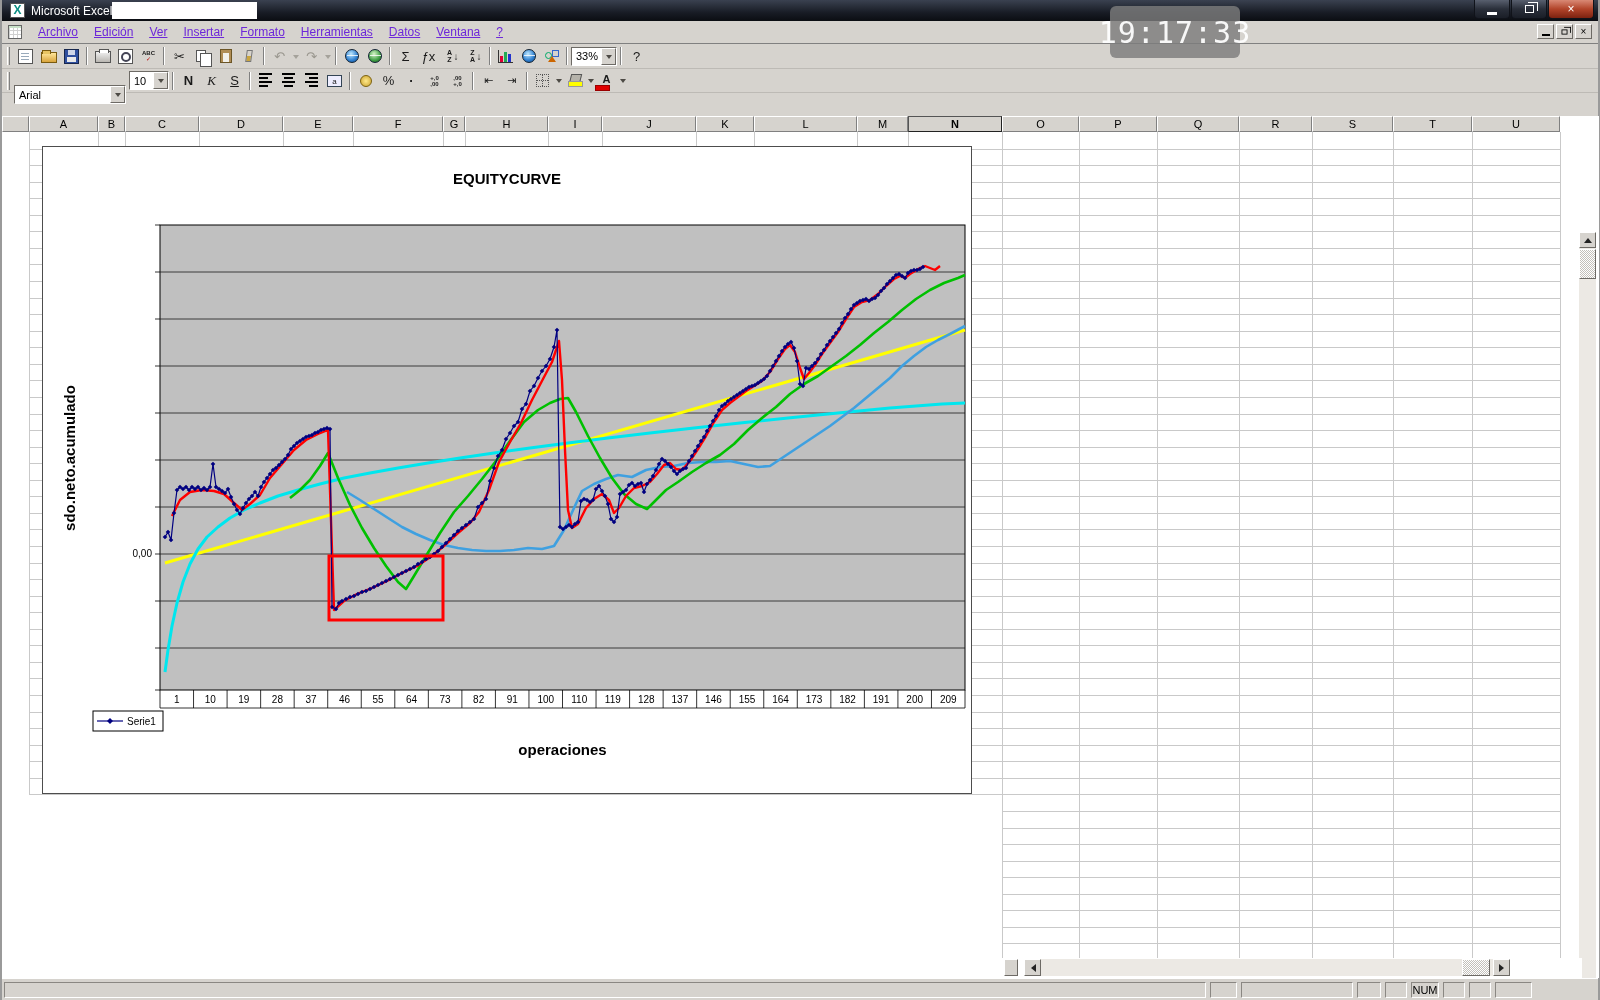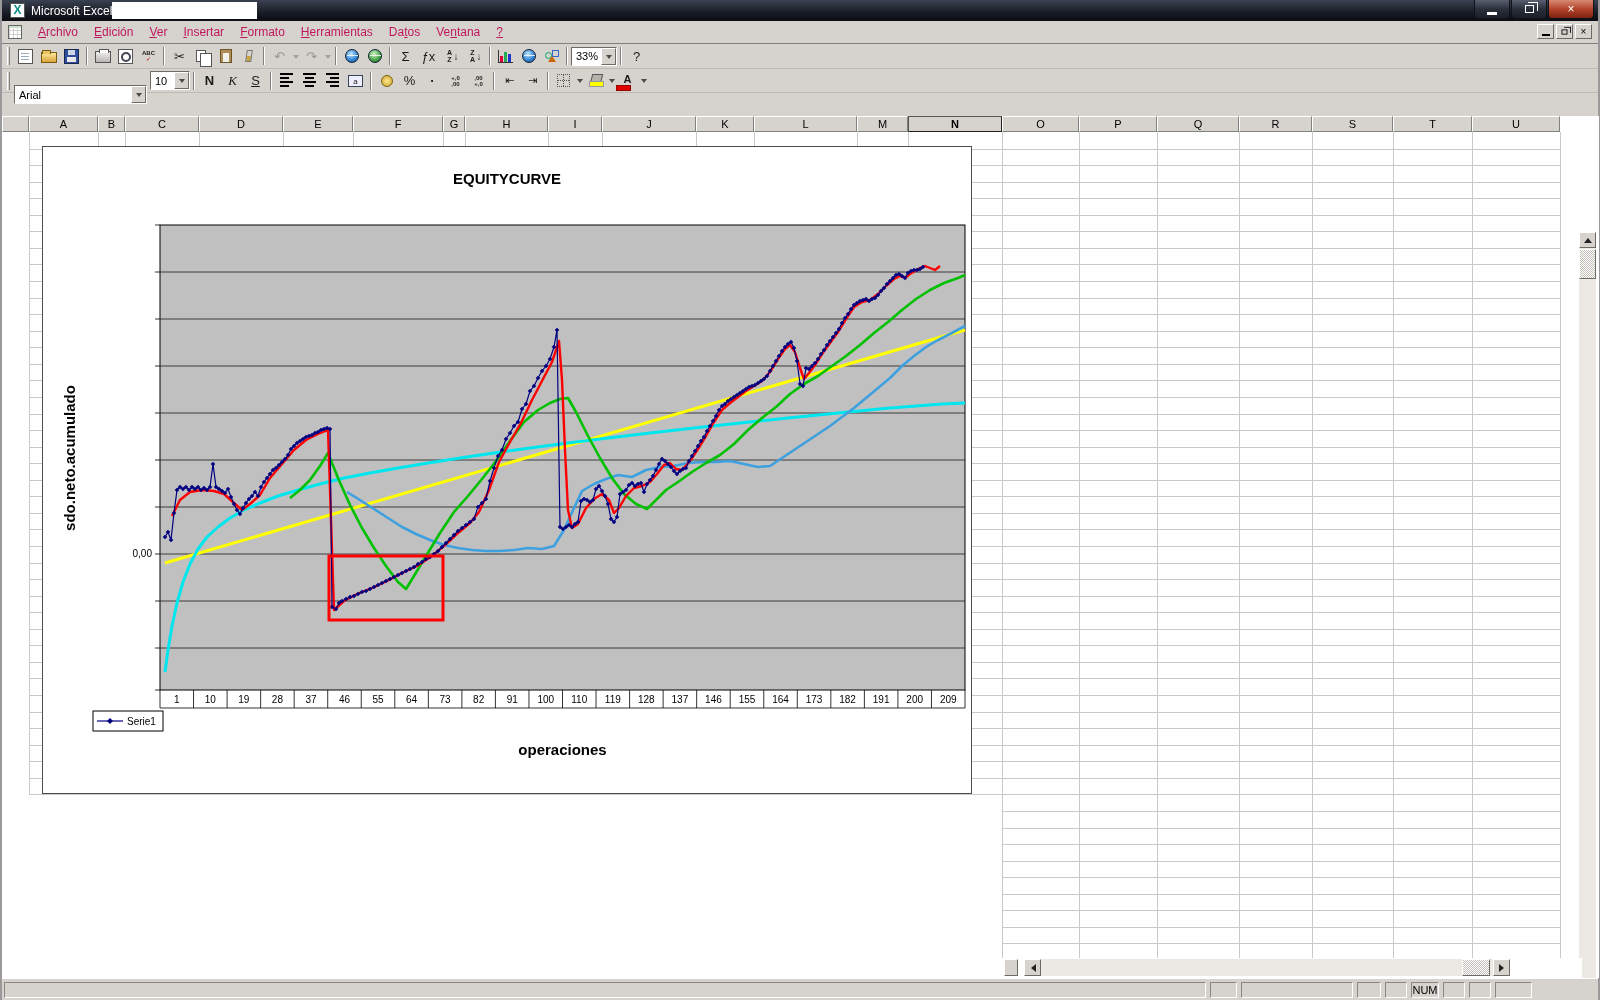--- a/index.html
+++ b/index.html
@@ -18,21 +18,21 @@
     border-radius:0 0 4px 4px;margin-left:1px;display:flex;align-items:center;justify-content:center;color:#fff;}
   .wbtn.close{width:46px;background:linear-gradient(#d98975,#b2442a 50%,#7c2210);font-size:12px;}
   .glyph-min{width:10px;height:3px;background:#fff;margin-top:8px;}
   .glyph-res{width:9px;height:8px;border:1px solid #fff;position:relative;background:transparent;}
   .glyph-res:before{content:"";position:absolute;left:2px;top:-4px;width:9px;height:8px;border:1px solid #fff;border-bottom:none;border-left:none;}
   
   .menubar{position:absolute;left:0;top:21px;width:100%;height:23px;background:#d6d3ce;
     border-bottom:1px solid #808080;display:flex;align-items:center;font-size:12px;}
   .bookico{width:14px;height:14px;margin:0 8px 0 6px;background:#fff;border:1px solid #666;
     background-image:linear-gradient(#c9e2c9 2px,transparent 2px),linear-gradient(90deg,#d0d0d0 1px,transparent 1px),linear-gradient(#d0d0d0 1px,transparent 1px);background-size:100% 100%,4px 4px,4px 4px;}
-  .menuitem{padding:2px 8px;color:#be185d;}
+  .menuitem{padding:2px 8px;color:#6d28d9;text-decoration:underline;}
   .menuitem u{text-decoration:underline;}
   .bookctrl{position:absolute;right:6px;top:3px;display:flex;gap:2px;}
   .bbtn{width:17px;height:15px;background:#d6d3ce;border:1px solid;border-color:#fff #6d6a65 #6d6a65 #fff;
     display:flex;align-items:center;justify-content:center;font-size:10px;color:#000;}
   .bbtn .glyph-min{background:#000;width:8px;height:2px;margin-top:7px;}
   .bbtn .glyph-res{border-color:#000;width:7px;height:6px;transform:scale(.85);}
   .bbtn .glyph-res:before{border-color:#000;width:7px;height:6px;}
   
   .toolbar{position:absolute;left:0;width:100%;height:25px;background:#d6d3ce;border-bottom:1px solid #bdbab5;
     display:flex;align-items:center;padding-left:4px;}
@@ -159,20 +159,23 @@
       <div class="wbtn">
           <div class="glyph-min"></div>
         </div>
       <div class="wbtn">
           <div class="glyph-res"></div>
         </div>
       <div class="wbtn close">×</div>
     </div>
   </div>
 
+  <div class="clock">
+    <span>19:17:33</span>
+  </div>
 
   <div class="menubar">
     <div class="bookico"></div>
     <div id="menus" style="display:flex;">
         <div class="menuitem"><u>A</u>rchivo</div>
         <div class="menuitem"><u>E</u>dición</div>
         <div class="menuitem"><u>V</u>er</div>
         <div class="menuitem"><u>I</u>nsertar</div>
         <div class="menuitem"><u>F</u>ormato</div>
         <div class="menuitem"><u>H</u>erramientas</div>
@@ -285,21 +288,21 @@
           <div class="arr"></div>
         </div>
       </div>
       <div class="sep"></div>
       <div class="tbtn">
         <span class="help">?</span>
       </div>
     </div>
   <div class="toolbar" style="top:69px;height:24px;" id="tbfmt">
       <div class="grip"></div>
-      <div class="combo" style="width: 133px; margin-top: 28px;">
+      <div class="combo" style="width: 112px; margin-top: 28px;">
         <span>Arial</span>
         <div class="cbtn">
           <div class="arr"></div>
         </div>
       </div>
       <div class="combo" style="width: 40px; margin-left: 3px;">
         <span>10</span>
         <div class="cbtn">
           <div class="arr"></div>
         </div>

